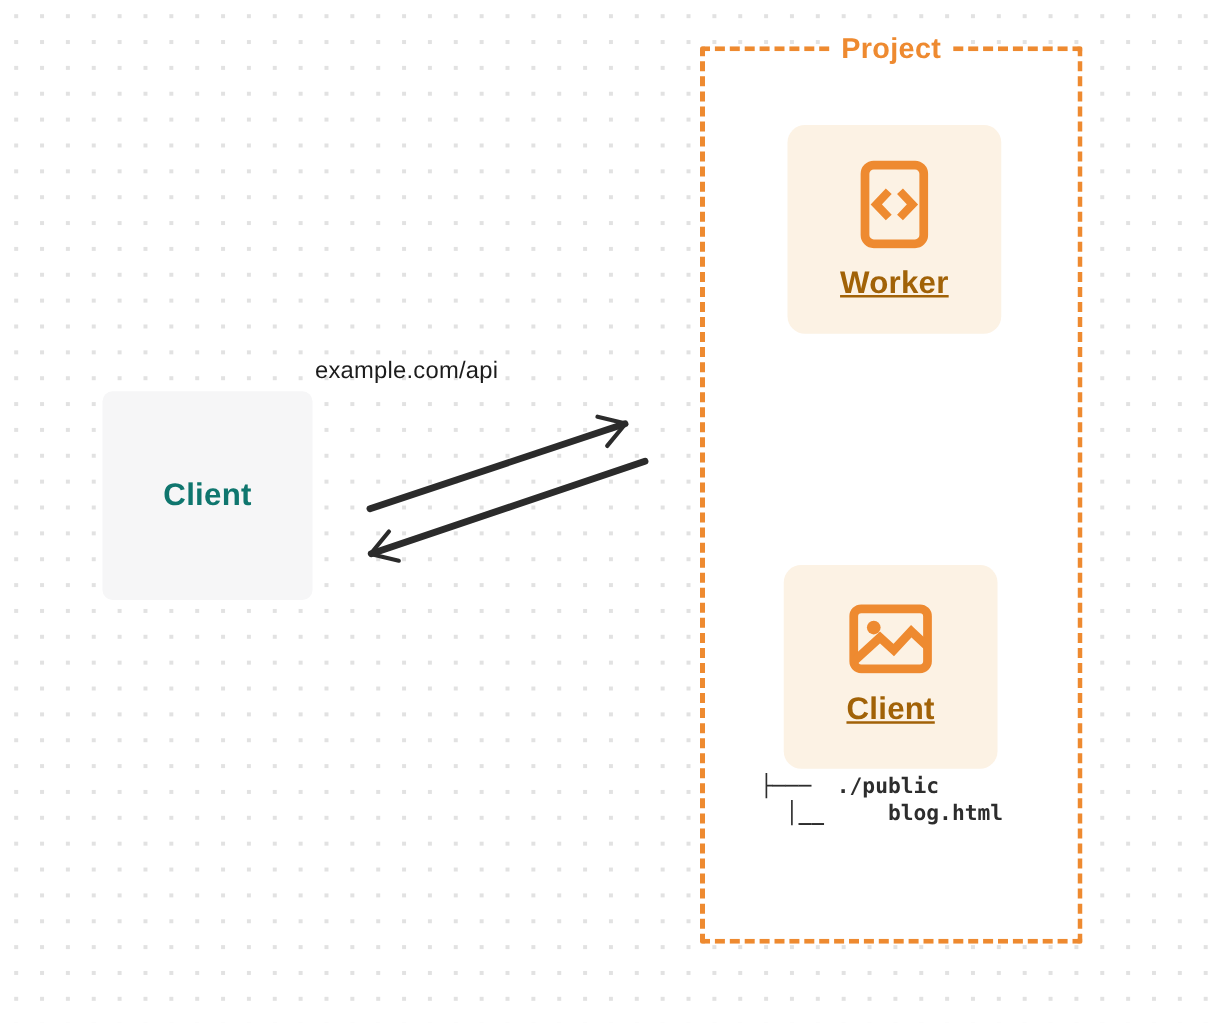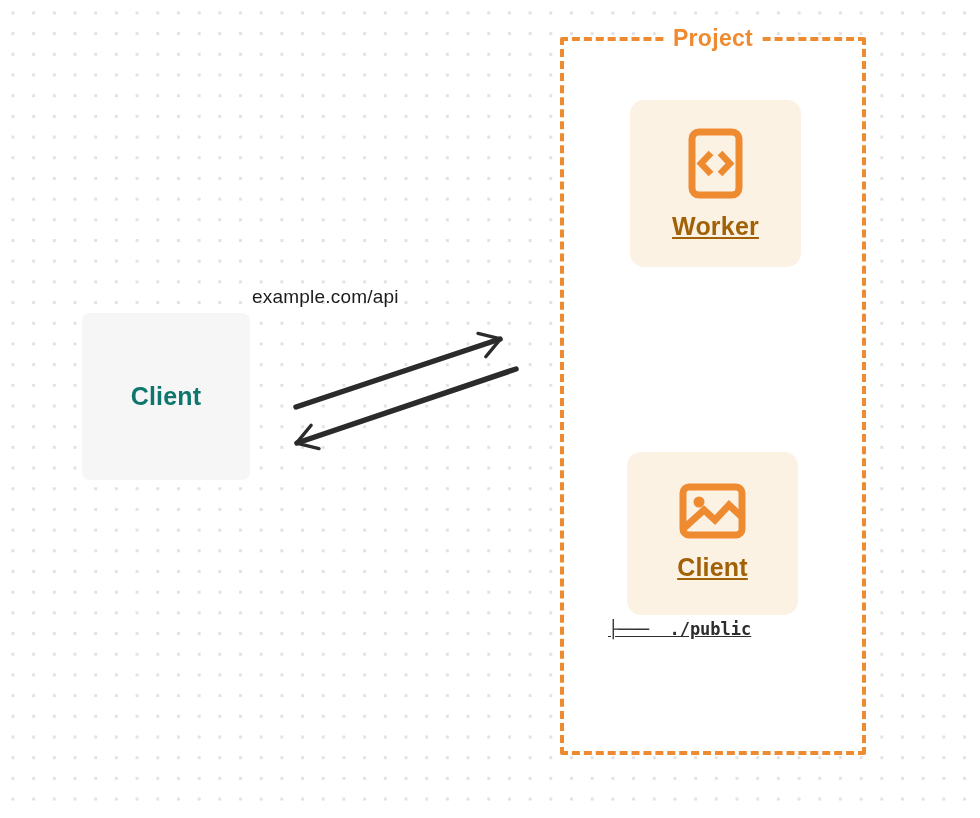--- a/index.html
+++ b/index.html
@@ -76,21 +76,21 @@
 
   
   .file-tree {
     position: absolute; left: 44px; top: 578px;
     margin: 0;
     font-family: "DejaVu Sans Mono", monospace;
     font-size: 17px; line-height: 21.5px; font-weight: 700;
     color: #2d2d2d;
     white-space: pre;
   }
-  .file-tree span { display: block; text-decoration: underline; }
+  .file-tree span { display: block; }
 </style>
 </head>
 <body>
 
 <div class="canvas">
 
   <div class="client-box">
     <span class="node-label">Client</span>
   </div>
 
@@ -129,16 +129,16 @@
               </clipPath>
           </defs>
           <rect x="4" y="4" width="59" height="48" rx="6" fill="none" stroke="#ee8a30" stroke-width="7"></rect>
           <circle cx="20" cy="19" r="5.5" fill="#ee8a30"></circle>
           <polyline points="3,47 25,27 36,37 50,22 65,36" fill="none" stroke="#ee8a30" stroke-width="7" stroke-linejoin="miter" clip-path="url(#imgclip)"></polyline>
         </svg>
       </span>
       <span class="node-label">Client</span>
     </div>
 
-    <pre class="file-tree"><span>├───  ./public</span></pre>
+    <pre class="file-tree"><span>├───  ./public</span><span>  │__     blog.html</span></pre>
   </div>
 
 </div>
 
 </body></html>

